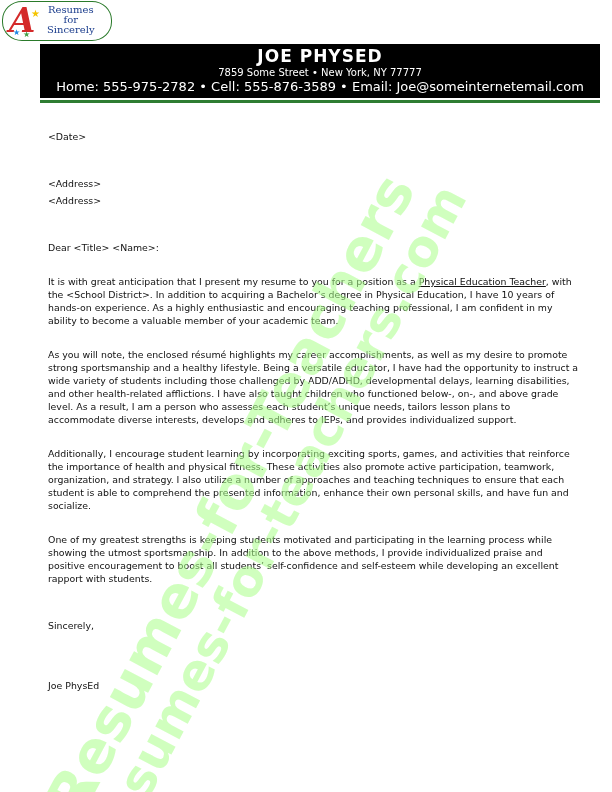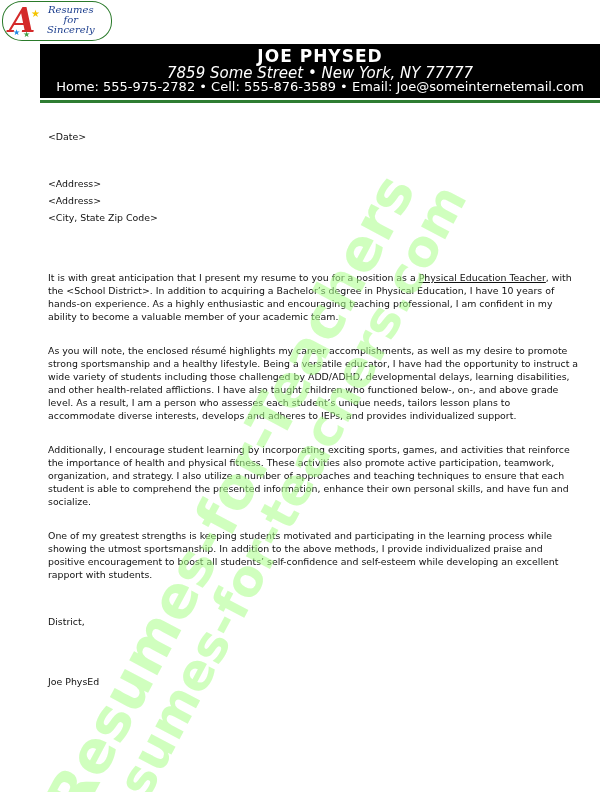--- a/index.html
+++ b/index.html
@@ -5,26 +5,26 @@
   html, body { margin:0; padding:0; }
   body { width:612px; height:792px; position:relative; background:#ffffff; overflow:hidden;
          font-family:"DejaVu Sans", sans-serif; color:#111; }
   .logo { position:absolute; left:2px; top:1px; width:108px; height:38px; border:1px solid #2a7a2a;
           border-radius:20px/19px; background:#fff; }
   .logo-a { position:absolute; left:6px; top:-2px; font-family:"DejaVu Serif", serif; font-size:34px;
             font-weight:bold; font-style:italic; color:#d42a2a; }
   .logo-star { position:absolute; left:28px; top:6px; font-size:10px; color:#f5c400; }
   .logo-dot1 { position:absolute; left:10px; top:26px; font-size:8px; color:#1e88e5; }
   .logo-dot2 { position:absolute; left:20px; top:28px; font-size:8px; color:#43a047; }
-  .logo-text { position:absolute; left:44px; top:3px; font-family:"DejaVu Serif", serif; font-style:italic;
+  .logo-text { position:absolute; left:44px; top:3px; font-family:"DejaVu Serif", serif; 
                font-size:10px; line-height:10px; color:#1a3c8c; text-align:center; }
   .header { position:absolute; left:40px; top:44px; width:560px; height:54px; background:#000; color:#fff;
             text-align:center; }
   .name { font-size:17px; font-weight:bold; letter-spacing:1px; margin-top:2px; line-height:20px; }
-  .addr { font-size:15px; line-height:14px;font-style:italic; }
+  .addr { font-size:10px; line-height:14px; }
   .contact { font-size:13px; line-height:14px;text-align:center; }
   .green-bar { position:absolute; left:40px; top:100px; width:560px; height:3px; background:#2e7d32; }
   .body { position:absolute; left:44px; top:126px; width:540px; font-size:9.4px; line-height:13px; }
   .body p { margin:4px; }
   .gap { height:13px; }
   .underline { text-decoration:underline; }
   .wm { position:absolute; font-family:"DejaVu Sans", sans-serif; font-weight:bold; color:#aaff8a;
         opacity:0.55; white-space:nowrap; transform-origin:left bottom; pointer-events:none; }
   .wm1 { left:60px; top:820px; font-size:58px; transform:rotate(-62deg); }
   .wm2 { left:130px; top:800px; font-size:50px; transform:rotate(-62deg); }
@@ -50,34 +50,34 @@
   <div class="contact">Home: 555-975-2782 • Cell: 555-876-3589 • Email: Joe@someinternetemail.com</div>
 </div>
 <div class="green-bar"></div>
 
 <div class="body">
   <p>&lt;Date&gt;</p>
   <div class="gap"></div>
     <div class="gap"></div>
   <p>&lt;Address&gt;</p>
   <p>&lt;Address&gt;</p>
-  <p>&lt;City, State Zip Code&gt;</p>
   <div class="gap"></div>
     <div class="gap"></div>
+  <p>Dear &lt;Title&gt; &lt;Name&gt;:</p>
   <div class="gap"></div>
   <p><span>It is with great anticipation that I present my resume to you for a position as a </span><span class="underline">Physical Education Teacher</span><span>, with the &lt;School District&gt;. In addition to acquiring a Bachelor’s degree in Physical Education, I have 10 years of hands-on experience. As a highly enthusiastic and encouraging teaching professional, I am confident in my ability to become a valuable member of your academic team.</span></p>
   <div class="gap"></div>
   <p>As you will note, the enclosed résumé highlights my career accomplishments, as well as my desire to promote strong sportsmanship and a healthy lifestyle. Being a versatile educator, I have had the opportunity to instruct a wide variety of students including those challenged by ADD/ADHD, developmental delays, learning disabilities, and other health-related afflictions. I have also taught children who functioned below-, on-, and above grade level. As a result, I am a person who assesses each student’s unique needs, tailors lesson plans to accommodate diverse interests, develops and adheres to IEPs, and provides individualized support.</p>
   <div class="gap"></div>
   <p>Additionally, I encourage student learning by incorporating exciting sports, games, and activities that reinforce the importance of health and physical fitness. These activities also promote active participation, teamwork, organization, and strategy. I also utilize a number of approaches and teaching techniques to ensure that each student is able to comprehend the presented information, enhance their own personal skills, and have fun and socialize.</p>
   <div class="gap"></div>
   <p>One of my greatest strengths is keeping students motivated and participating in the learning process while showing the utmost sportsmanship. In addition to the above methods, I provide individualized praise and positive encouragement to boost all students’ self-confidence and self-esteem while developing an excellent rapport with students.</p>
   <div class="gap"></div>
   <div class="gap"></div>
-  <p>District,</p>
+  <p>Sincerely,</p>
   <div class="gap"></div>
     <div class="gap"></div>
     <div class="gap"></div>
   <p>Joe PhysEd</p>
   <div class="gap"></div>
 </div>
 
 <div class="wm wm1">A-Resumes-for-Teachers</div>
 <div class="wm wm2">resumes-for-teachers.com</div>
 

